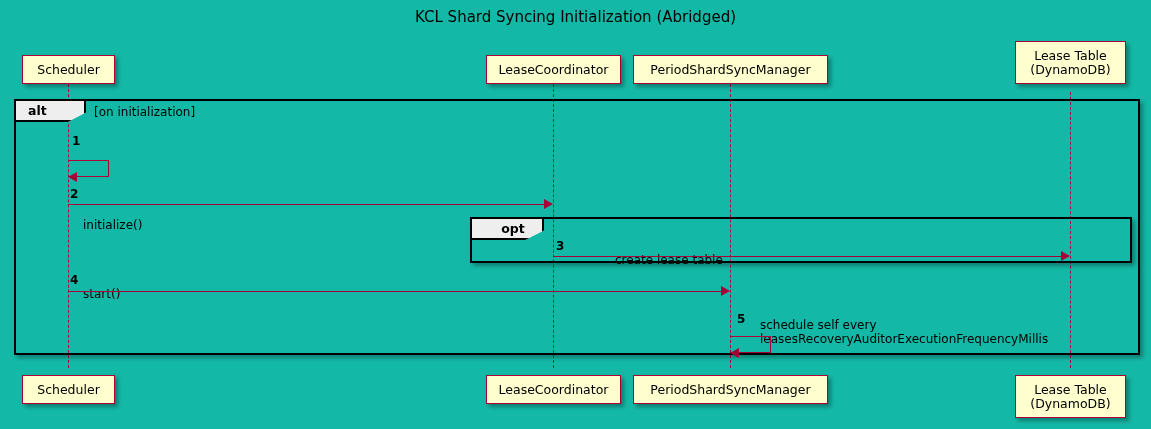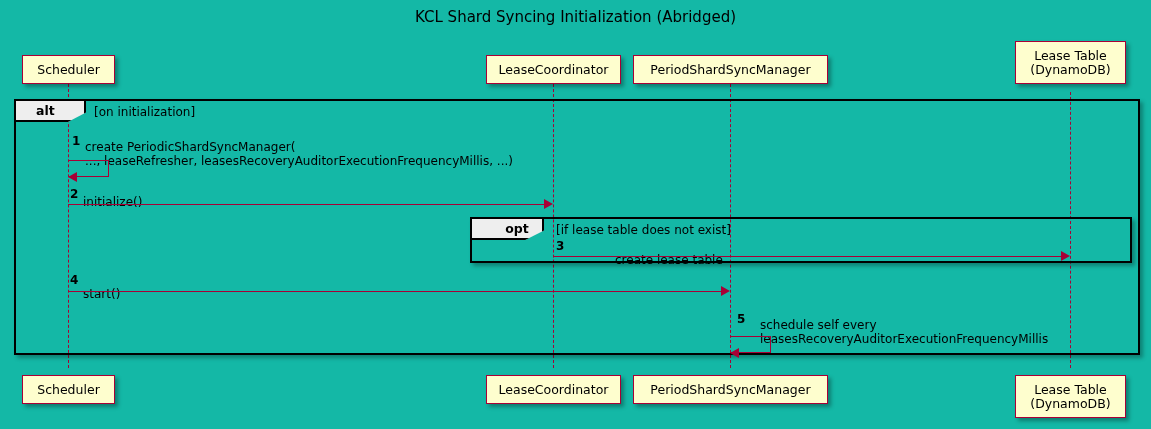--- a/index.html
+++ b/index.html
@@ -65,21 +65,21 @@
     position: absolute;
     box-sizing: border-box;
     background: #EEEEEE;
     border-right: 2px solid #000000;
     border-bottom: 2px solid #000000;
     font-weight: bold;
     font-size: 12.5px;
     color: #000000;
     display: flex;
     align-items: center;
-    padding-left: 20px;
+    padding-left: 12px;
     
     clip-path: polygon(0 0, 100% 0, 100% 55%, 74% 100%, 0 100%);
   }
   .fragment-cond {
     position: absolute;
     font-weight: normal;
     font-size: 12px;
     color: #000000;
     white-space: nowrap;
   }
@@ -158,43 +158,36 @@
   <div class="fragment-label" style="left:16px; top:101px; width:70px; height:21px;">
     <span>alt</span>
   </div>
   <div class="fragment-cond" style="left:94px; top:105px;">
     <span>[on initialization]</span>
   </div>
 
   <div class="msg-seq" style="left:72px; top:134px;">
     <span>1</span>
   </div>
-  <div class="msg-text" style="left:85px; top:126px;">
-    <span>create PeriodicShardSyncManager(
-    ..., leaseRefresher, leasesRecoveryAuditorExecutionFrequencyMillis, ...)</span>
-  </div>
   <div class="self-loop" style="left:68px; top:160px; width:41px; height:17px;"></div>
   <div class="msg-arrow left" style="left:68px; top:172px;"></div>
 
   <div class="msg-seq" style="left:70px; top:187px;">
     <span>2</span>
   </div>
-  <div class="msg-text" style="left:83px; top:181px;">
+  <div class="msg-text" style="left:83px; top:204px;">
     <span>initialize()</span>
   </div>
   <div class="msg-line" style="left:68px; top:204px; width:477px;"></div>
   <div class="msg-arrow right" style="left:544px; top:199px;"></div>
 
   <div class="fragment" style="left:470px; top:217px; width:662px; height:46px;"></div>
   <div class="fragment-label" style="left:472px; top:219px; width:72px; height:21px;justify-content:center;">
     <span>opt</span>
   </div>
-  <div class="fragment-cond" style="left:556px; top:223px;">
-    <span>[if lease table does not exist]</span>
-  </div>
 
   <div class="msg-seq" style="left:556px; top:239px;">
     <span>3</span>
   </div>
   <div class="msg-text" style="left:569px; top:239px;margin-left:46px;">
     <span>create lease table</span>
   </div>
   <div class="msg-line" style="left:553px; top:256px; width:509px;"></div>
   <div class="msg-arrow right" style="left:1061px; top:251px;"></div>
 

